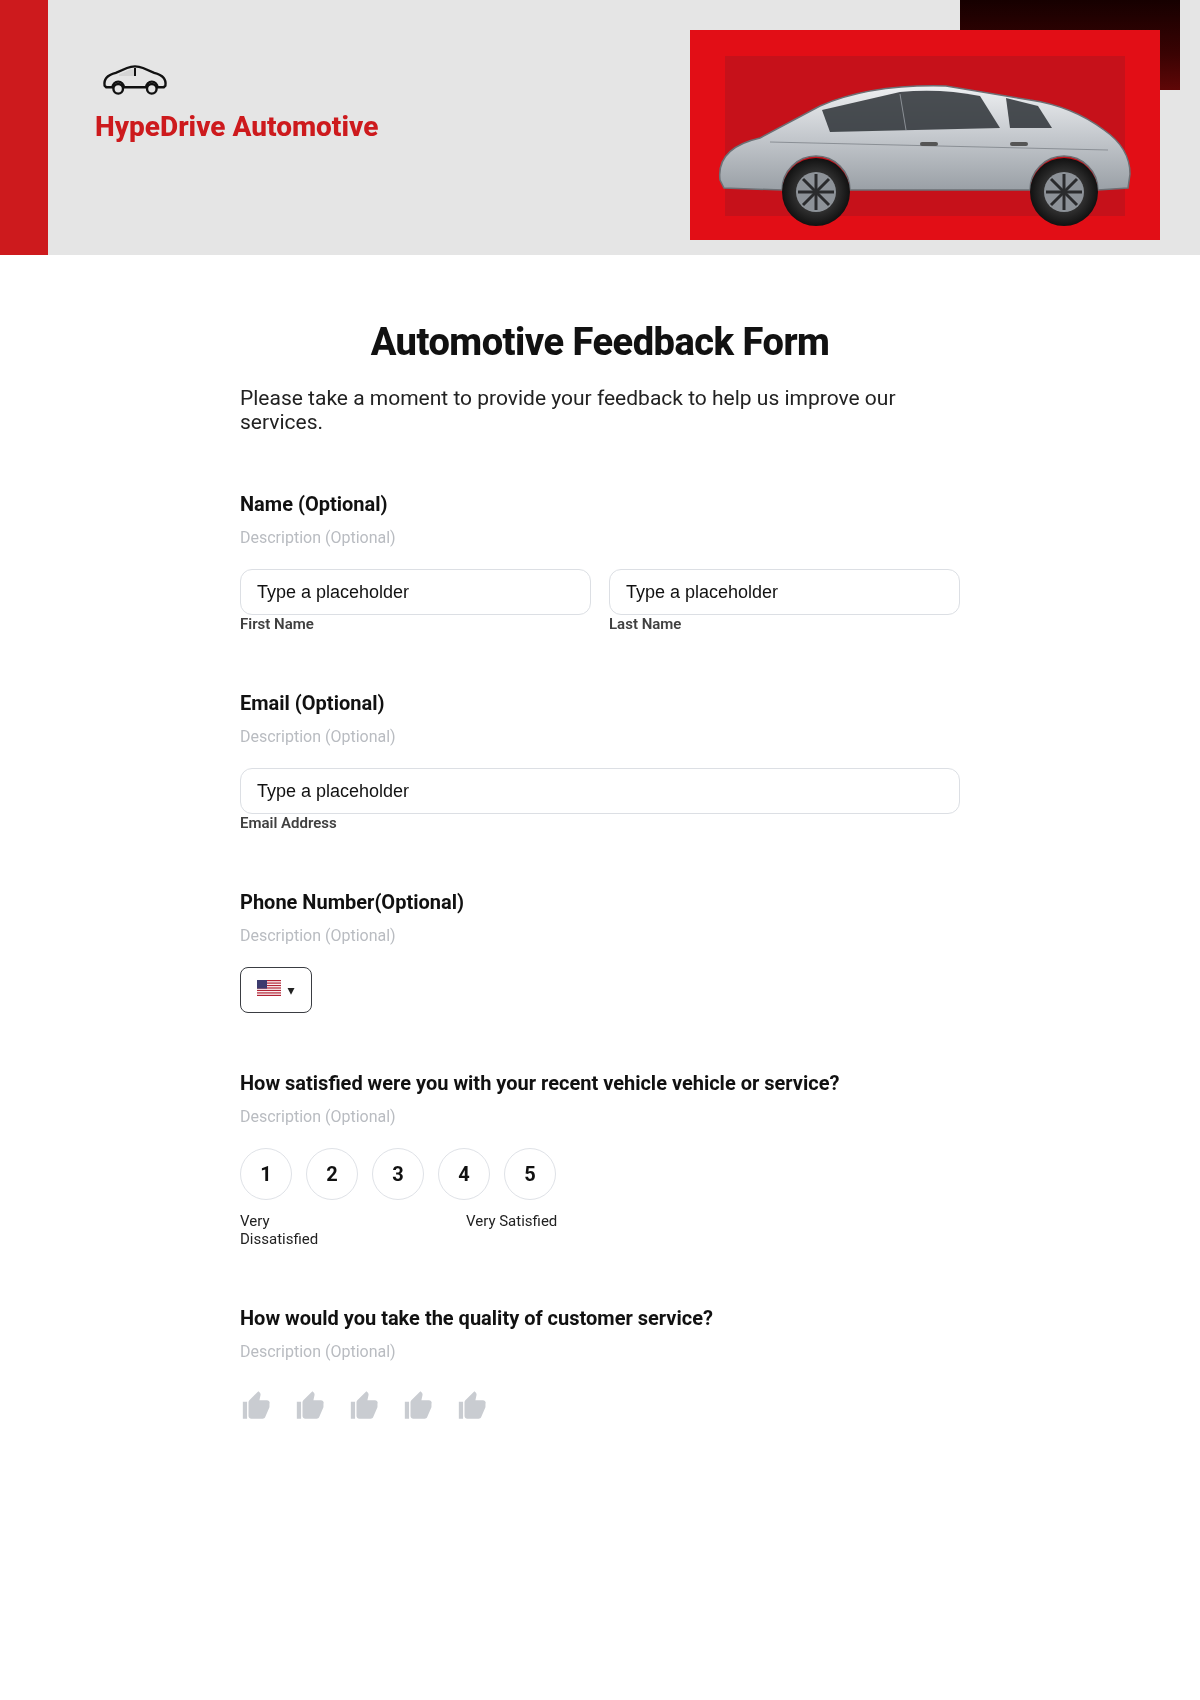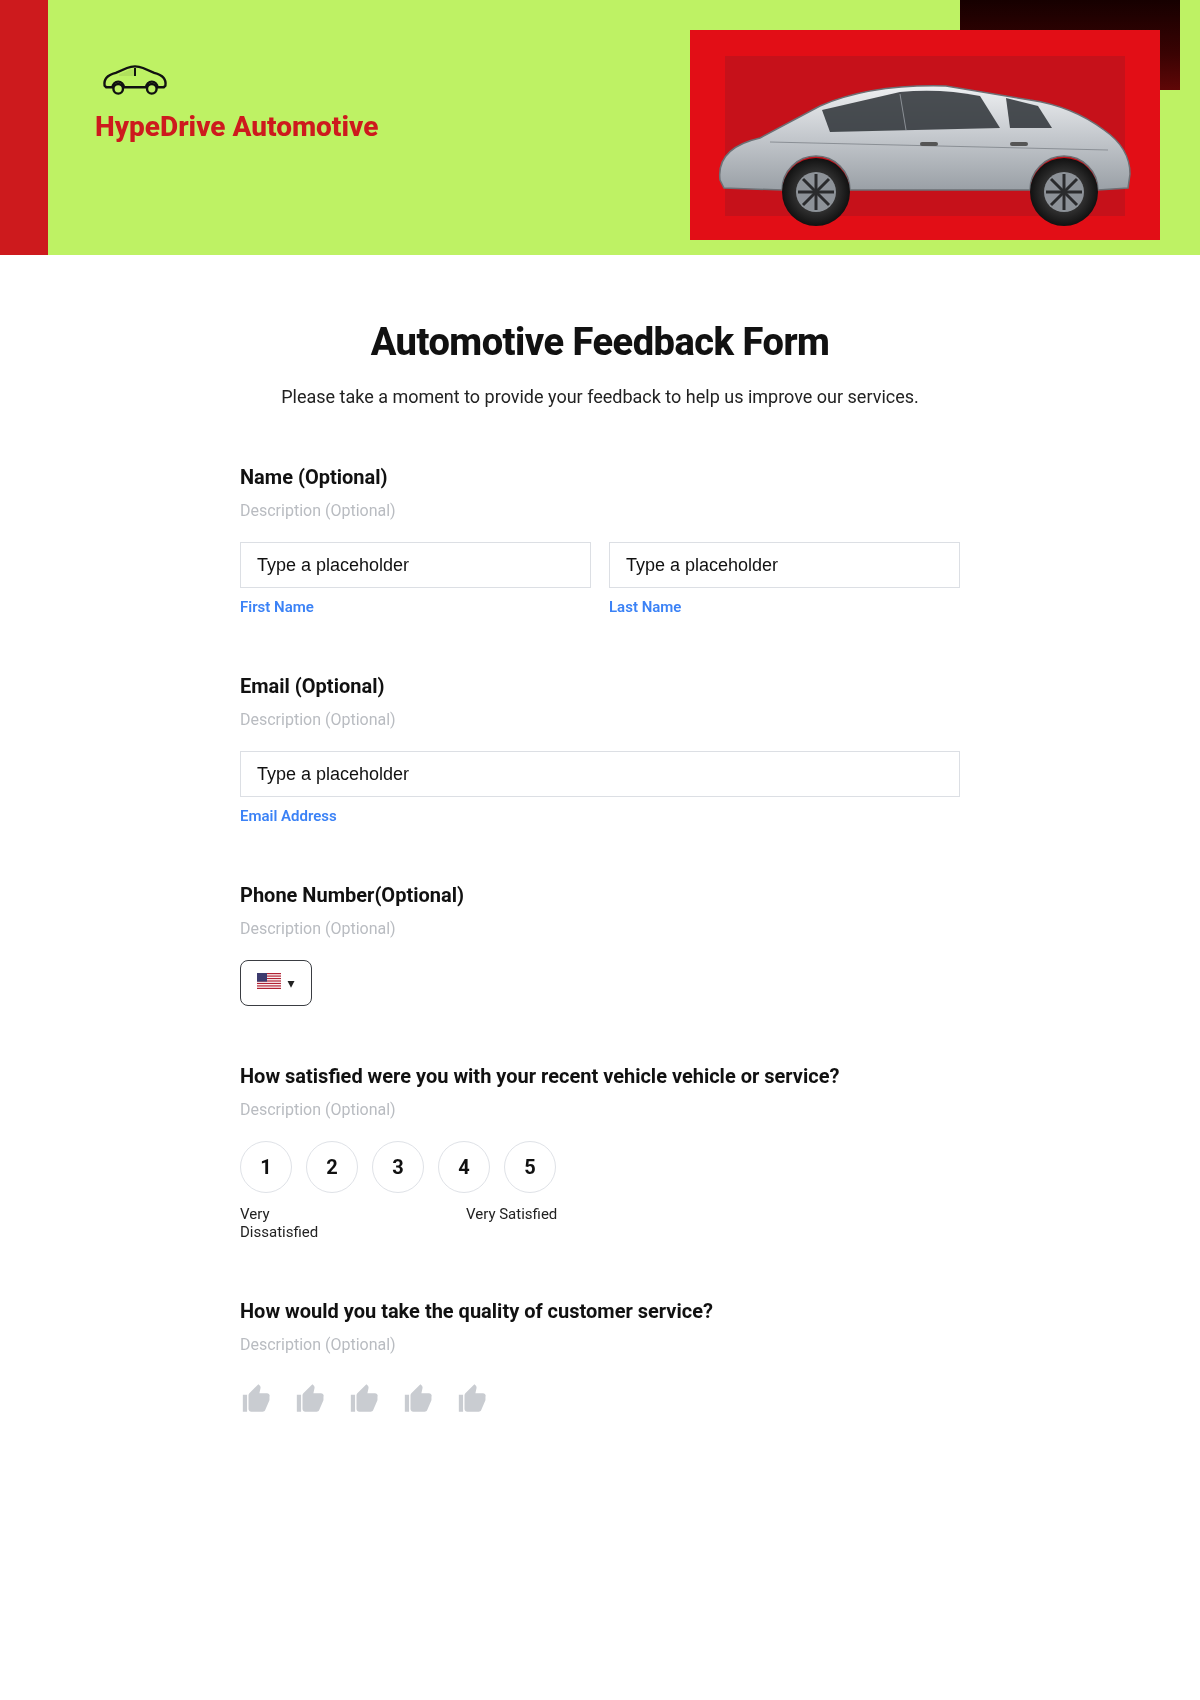--- a/index.html
+++ b/index.html
@@ -4,21 +4,21 @@
 <style>
   * { box-sizing: border-box; margin: 0; padding: 0; }
   body {
     font-family: -apple-system, BlinkMacSystemFont, "Segoe UI", Roboto, Helvetica, Arial, sans-serif;
     background: #fff;
     color: #111;
     width: 1200px;
   }
   .header {
     height: 255px;
-    background: #bef264;
+    background: #e5e5e5;
     position: relative;
     overflow: hidden;
   }
   .red-bar-left {
     position: absolute;
     left: 0; top: 0;
     width: 48px;
     height: 255px;
     background: #cd1a1d;
   }
@@ -75,22 +75,22 @@
     margin: 0 auto;
     padding-top: 65px;
   }
   .form-title {
     font-size: 38px;
     font-weight: 800;
     text-align: center;
     letter-spacing: -0.5px;
   }
   .form-intro {
-    text-align: center;
-    font-size: 18px;
+    text-align: left;
+    font-size: 21px;
     color: #222;
     margin-top: 22px;
   }
   .section { margin-top: 58px; }
   .q-label {
     font-size: 20px;
     font-weight: 700;
     color: #111;
   }
   .q-desc {
@@ -100,32 +100,31 @@
   }
   .row-two {
     display: flex;
     gap: 18px;
     margin-top: 22px;
   }
   .input {
     width: 100%;
     height: 46px;
     border: 1px solid #dcdfe4;
-    border-radius: 0;
+    border-radius: 12px;
     padding: 0 16px;
     font-size: 18px;
     color: #111;
     background: #fff;
   }
   .input::placeholder { color: #111; }
   .sublabel {
     font-size: 15px;
-    color: #3b82f6;
+    color: #404040;
     font-weight: 600;
-    margin-top: 10px;
   }
   .half { flex: 1; }
   .phone-row {
     display: flex;
     gap: 18px;
     margin-top: 22px;
     align-items: flex-start;
   }
   .flag-btn {
     width: 72px;

